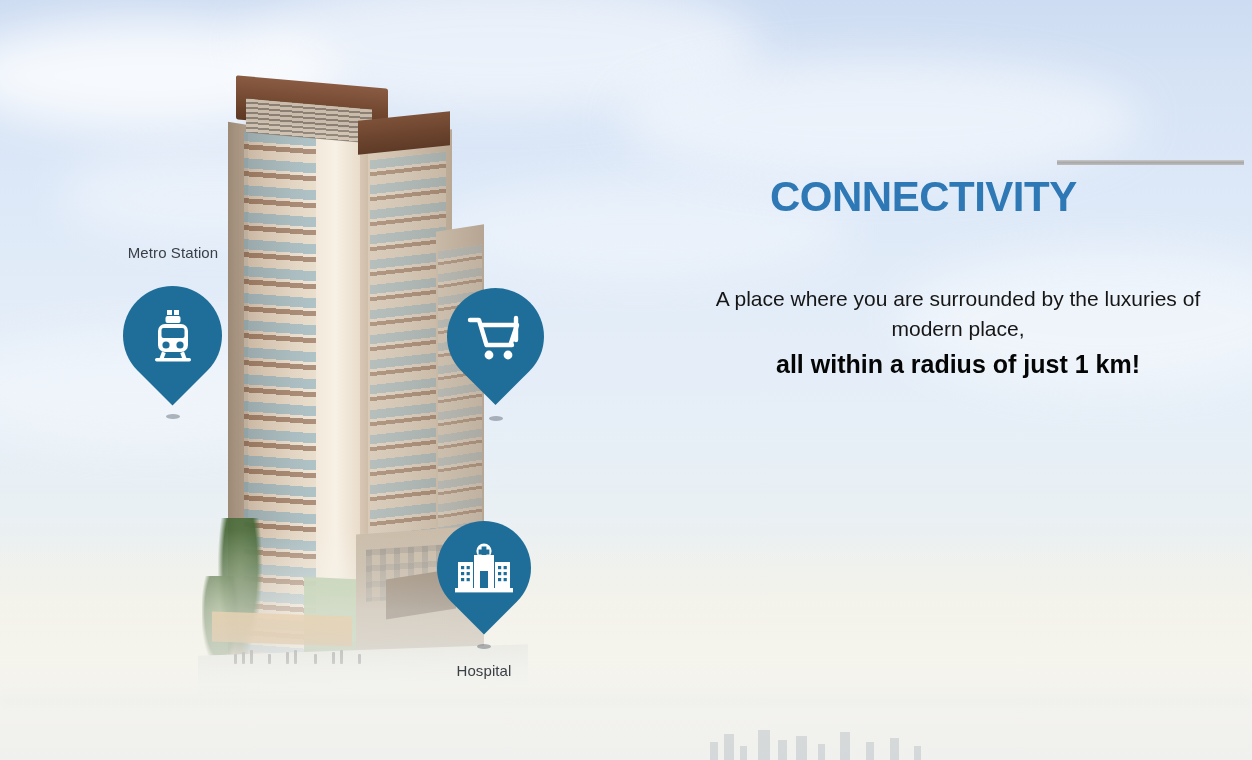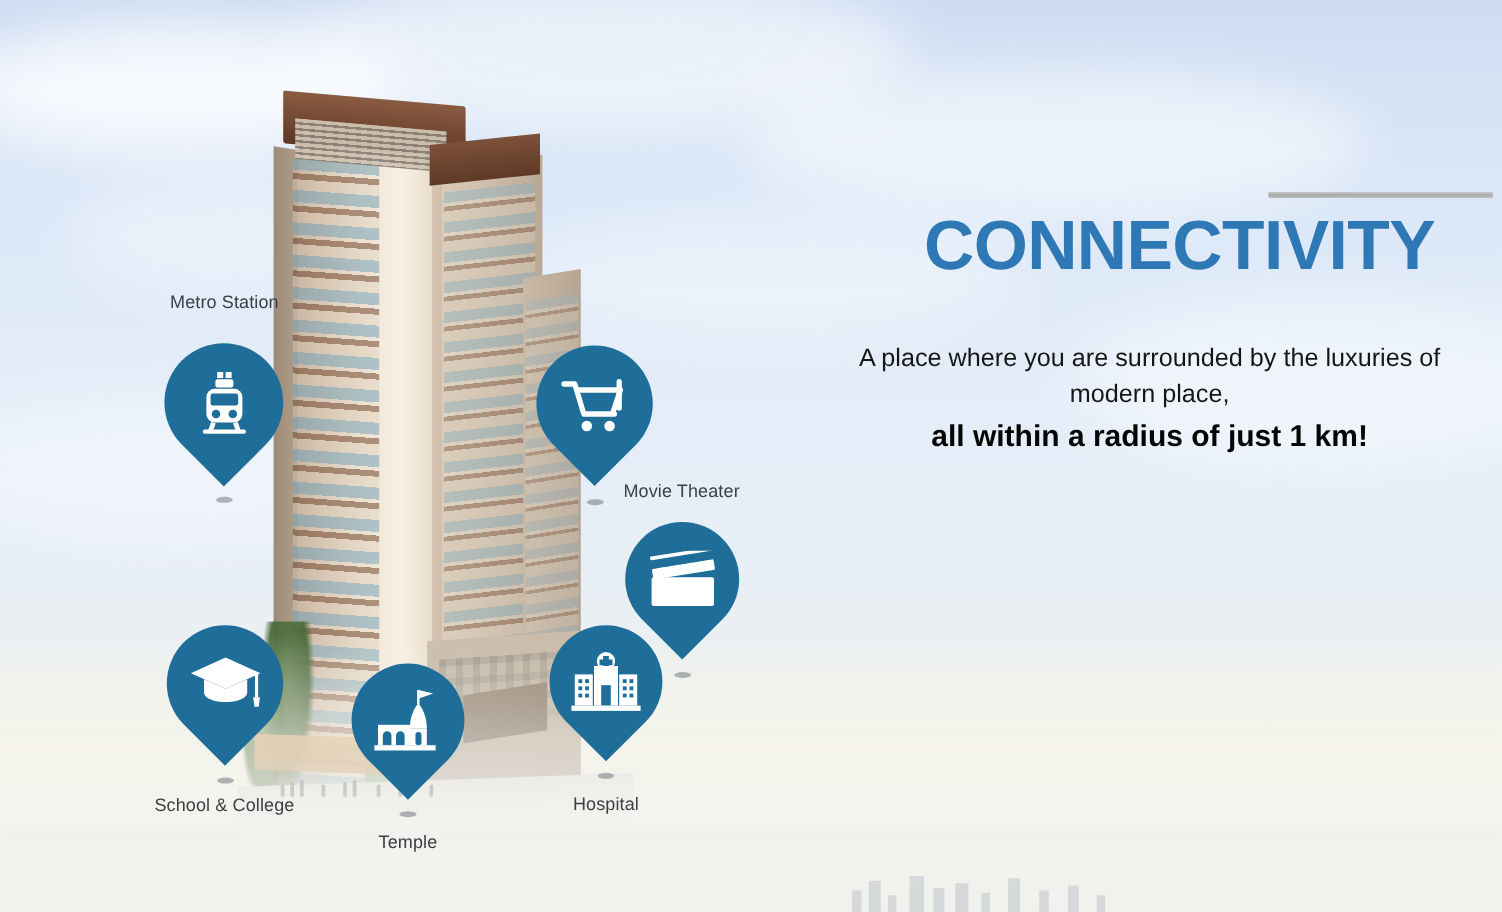--- a/index.html
+++ b/index.html
@@ -196,21 +196,21 @@
     letter-spacing:.1px;
   }
 
   
   .rule{
     position:absolute;left:1057px;top:160px;width:187px;height:5px;
     background:linear-gradient(180deg,#c9c9c9 0%,#a9a9a9 50%,#bdbdbd 100%);
   }
   .title{
     position:absolute;left:770px;top:176px;width:482px;
-    font-size:58px;font-weight:bold;letter-spacing:-.5px;
+    font-size:42px;font-weight:bold;letter-spacing:-.5px;
     color:#2e79b5;line-height:1;white-space:nowrap;
   }
   .sub{
     position:absolute;left:660px;top:284px;width:596px;
     text-align:center;color:#161616;
     font-size:21px;line-height:1.42;
   }
   .sub-strong{
     position:absolute;left:660px;top:348px;width:596px;
     text-align:center;color:#050505;
@@ -276,21 +276,21 @@
       <i style="left: 58px; height: 30px; width: 12px;"></i>
       <i style="left: 78px; height: 20px; width: 9px;"></i>
       <i style="left: 96px; height: 24px; width: 11px;"></i>
       <i style="left: 118px; height: 16px; width: 7px;"></i>
       <i style="left: 140px; height: 28px; width: 10px;"></i>
       <i style="left: 166px; height: 18px; width: 8px;"></i>
       <i style="left: 190px; height: 22px; width: 9px;"></i>
       <i style="left: 214px; height: 14px; width: 7px;"></i>
     </div>
 
-  <div class="pin" style="left:137px;top:286px;--d:99px;--pc:#1f6e99;">
+  <div class="pin" style="left:123px;top:286px;--d:99px;--pc:#1f6e99;">
     <div class="head">
       <div class="glyph">
         <svg width="46" height="52" viewBox="0 0 46 52" fill="#fff" aria-hidden="true">
           <rect x="17" y="0" width="5" height="5"></rect>
             <rect x="24" y="0" width="5" height="5"></rect>
           <rect x="15.5" y="6" width="15" height="7" rx="2"></rect>
           <rect x="8" y="14" width="30" height="28" rx="7"></rect>
           <rect x="11.5" y="18" width="23" height="10" rx="2" fill="#1f6e99"></rect>
           <circle cx="16" cy="35" r="3.6" fill="#1f6e99"></circle>
           <circle cx="30" cy="35" r="3.6" fill="#1f6e99"></circle>
@@ -298,59 +298,23 @@
           <rect x="31.5" y="42" width="4" height="8" transform="rotate(-20 33.5 46)"></rect>
           <rect x="5" y="48" width="36" height="3.4" rx="1.7"></rect>
         </svg>
       </div>
     </div>
     <div class="dot" style="top:128px;"></div>
     <div class="label" style="left:-50px;top:-42px;width:200px;">Metro Station</div>
   </div>
 
 
-  <div class="pin" style="left:139px;top:521px;--d:97px;--pc:#1f6e99;">
-    <div class="head">
-      <div class="glyph">
-        <svg width="60" height="48" viewBox="0 0 60 48" fill="#fff" aria-hidden="true">
-          <path d="M30 2 L59 15 L30 28 L1 15 Z"></path>
-          <path d="M12 20 L12 31 C12 36 21 39 30 39 C39 39 48 36 48 31 L48 20 L30 28 Z"></path>
-          <rect x="54.5" y="15" width="2.6" height="20"></rect>
-          <path d="M53 35 h5.6 l-1 8 h-3.6 z"></path>
-        </svg>
-      </div>
-    </div>
-    <div class="dot" style="top:127px;"></div>
-    <div class="label" style="left:-52px;top:142px;width:200px;">School &amp; College</div>
-  </div>
-
-  <div class="pin" style="left:293px;top:553px;--d:94px;--pc:#1f6e99;">
-    <div class="head">
-      <div class="glyph">
-        <svg width="58" height="52" viewBox="0 0 58 52" fill="#fff" aria-hidden="true">
-
-          <path d="M38 1 L50 4 L38 8 Z"></path>
-          <rect x="36.6" y="1" width="2" height="12"></rect>
-
-          <path d="M37.6 12 C32.5 18 30.5 26 30.5 33 L44.7 33 C44.7 26 42.7 18 37.6 12 Z"></path>
-          <rect x="30.5" y="33" width="14.2" height="14"></rect>
-          <rect x="35.2" y="36" width="5" height="11" rx="2.4" fill="#1f6e99"></rect>
-
-          <rect x="4" y="30" width="27" height="17"></rect>
-          <path d="M8 47 V39 a3.6 3.6 0 0 1 7.2 0 V47 Z" fill="#1f6e99"></path>
-          <path d="M19 47 V39 a3.6 3.6 0 0 1 7.2 0 V47 Z" fill="#1f6e99"></path>
-          <rect x="1" y="47" width="51" height="4.4"></rect>
-        </svg>
-      </div>
-    </div>
-    <div class="dot" style="top:123px;"></div>
-    <div class="label" style="left:-53px;top:141px;width:200px;">Temple</div>
-  </div>
-
-  <div class="pin" style="left:458px;top:521px;--d:94px;--pc:#1f6e99;">
+
+
+  <div class="pin" style="left:437px;top:521px;--d:94px;--pc:#1f6e99;">
     <div class="head">
       <div class="glyph">
         <svg width="58" height="50" viewBox="0 0 58 50" fill="#fff" aria-hidden="true">
 
           <circle cx="29" cy="8" r="7.6"></circle>
           <path d="M26.6 3.6h4.8v3h3v4.8h-3v3h-4.8v-3h-3V6.6h3z" fill="#1f6e99"></path>
 
           <rect x="19" y="12" width="20" height="33"></rect>
           <rect x="25" y="28" width="8" height="17" fill="#1f6e99"></rect>
 
@@ -389,47 +353,20 @@
           <path d="M14 14 H50 L44 32"></path>
           <path d="M49 7 V29"></path>
           <circle cx="22" cy="44" r="4.4" fill="#fff" stroke="none"></circle>
           <circle cx="41" cy="44" r="4.4" fill="#fff" stroke="none"></circle>
         </svg>
       </div>
     </div>
     <div class="dot" style="top:128px;"></div>
   </div>
 
-  <div class="pin" style="left:521px;top:435px;--d:95px;--pc:#1f6e99;">
-    <div class="head">
-      <div class="glyph">
-        <svg width="56" height="48" viewBox="0 0 56 48" fill="#fff" aria-hidden="true">
-
-          <g transform="rotate(-9 28 12)">
-            <rect x="2" y="11" width="52" height="9" rx="1.4"></rect>
-            <g fill="#1f6e99">
-              <path d="M7 2.5 l5.5 0 l-4 8.5 l-5.5 0 z"></path>
-              <path d="M18 2.5 l5.5 0 l-4 8.5 l-5.5 0 z"></path>
-              <path d="M29 2.5 l5.5 0 l-4 8.5 l-5.5 0 z"></path>
-              <path d="M40 2.5 l5.5 0 l-4 8.5 l-5.5 0 z"></path>
-            </g>
-            <path d="M2 2.5 h52 v0.1 h-52z"></path>
-            <g>
-              <path d="M4.5 1 l6 0 l-4 9.6 l-6 0 z" opacity="0"></path>
-            </g>
-            <rect x="2" y="0.8" width="52" height="3" rx="1"></rect>
-          </g>
-
-          <rect x="2" y="22" width="52" height="24" rx="1.6"></rect>
-        </svg>
-      </div>
-    </div>
-    <div class="dot" style="top:125px;"></div>
-    <div class="label" style="left:-53px;top:-34px;width:200px;">Movie Theater</div>
-  </div>
 
   <div class="rule"></div>
 
   <div class="title">CONNECTIVITY</div>
 
   <div class="sub">
     <span>A place where you are surrounded by the luxuries of</span>
     <br>
     <span>modern place,</span>
   </div>

